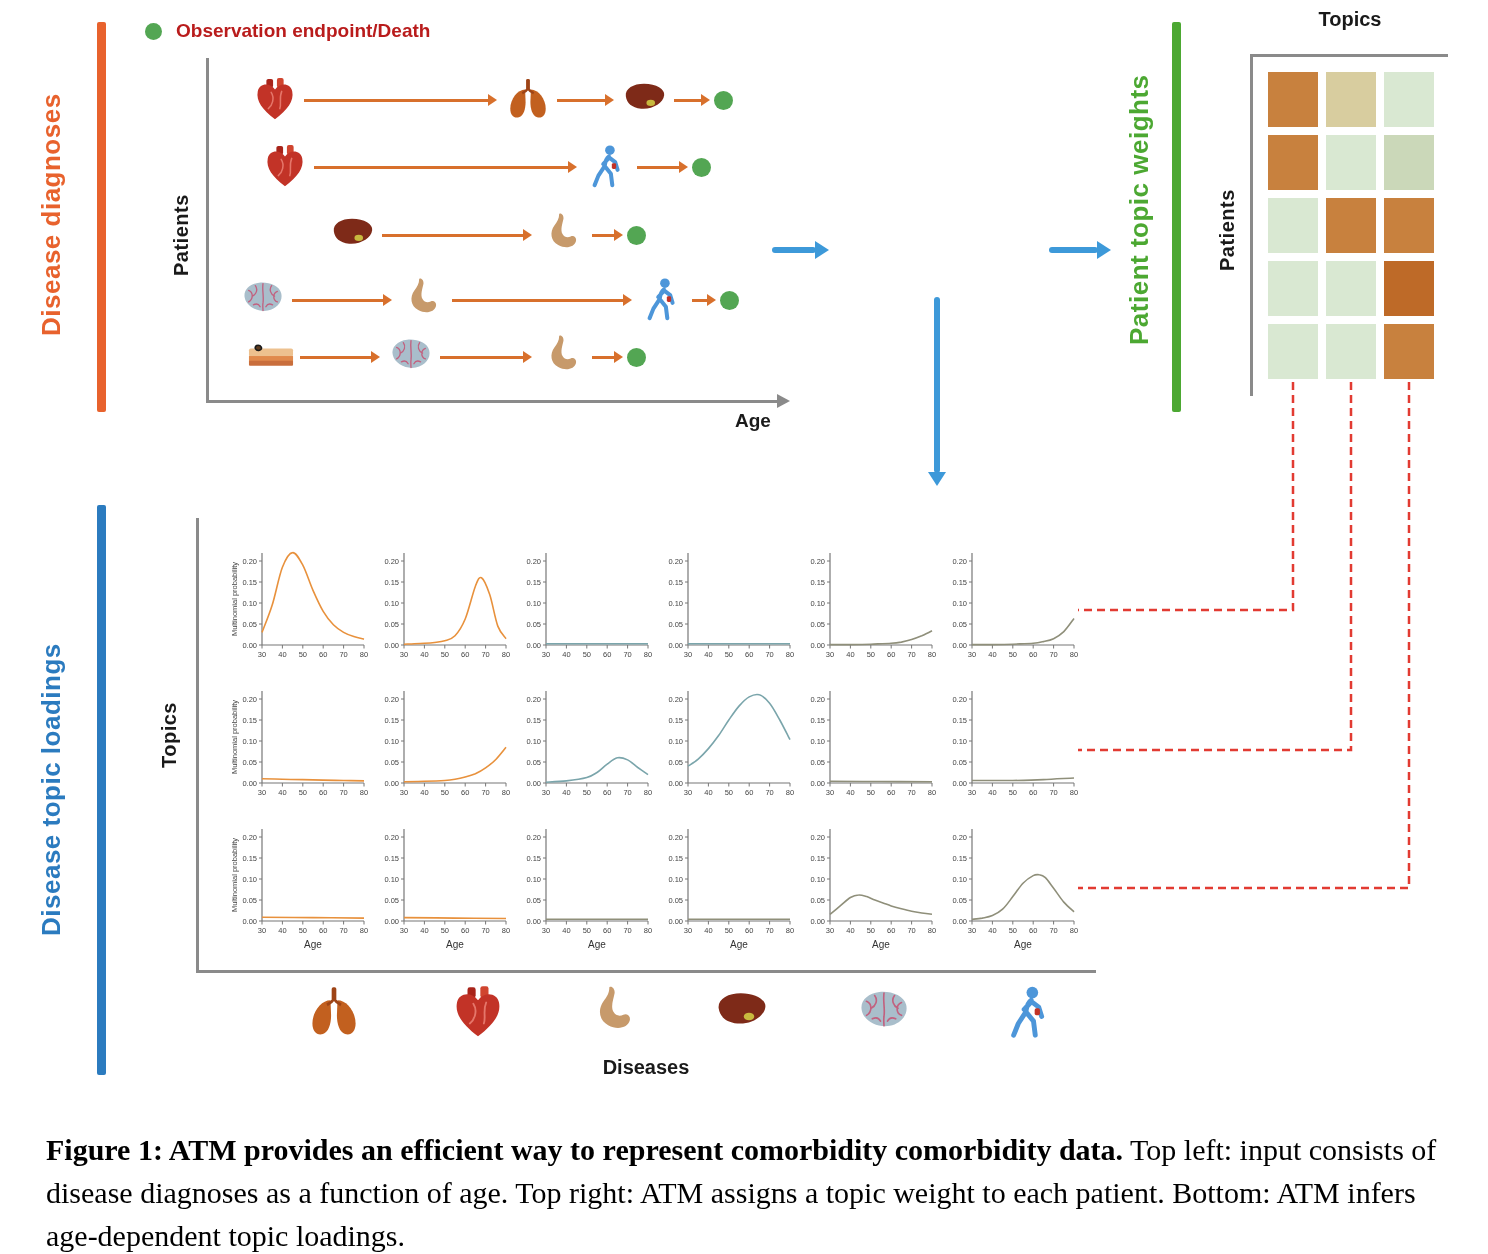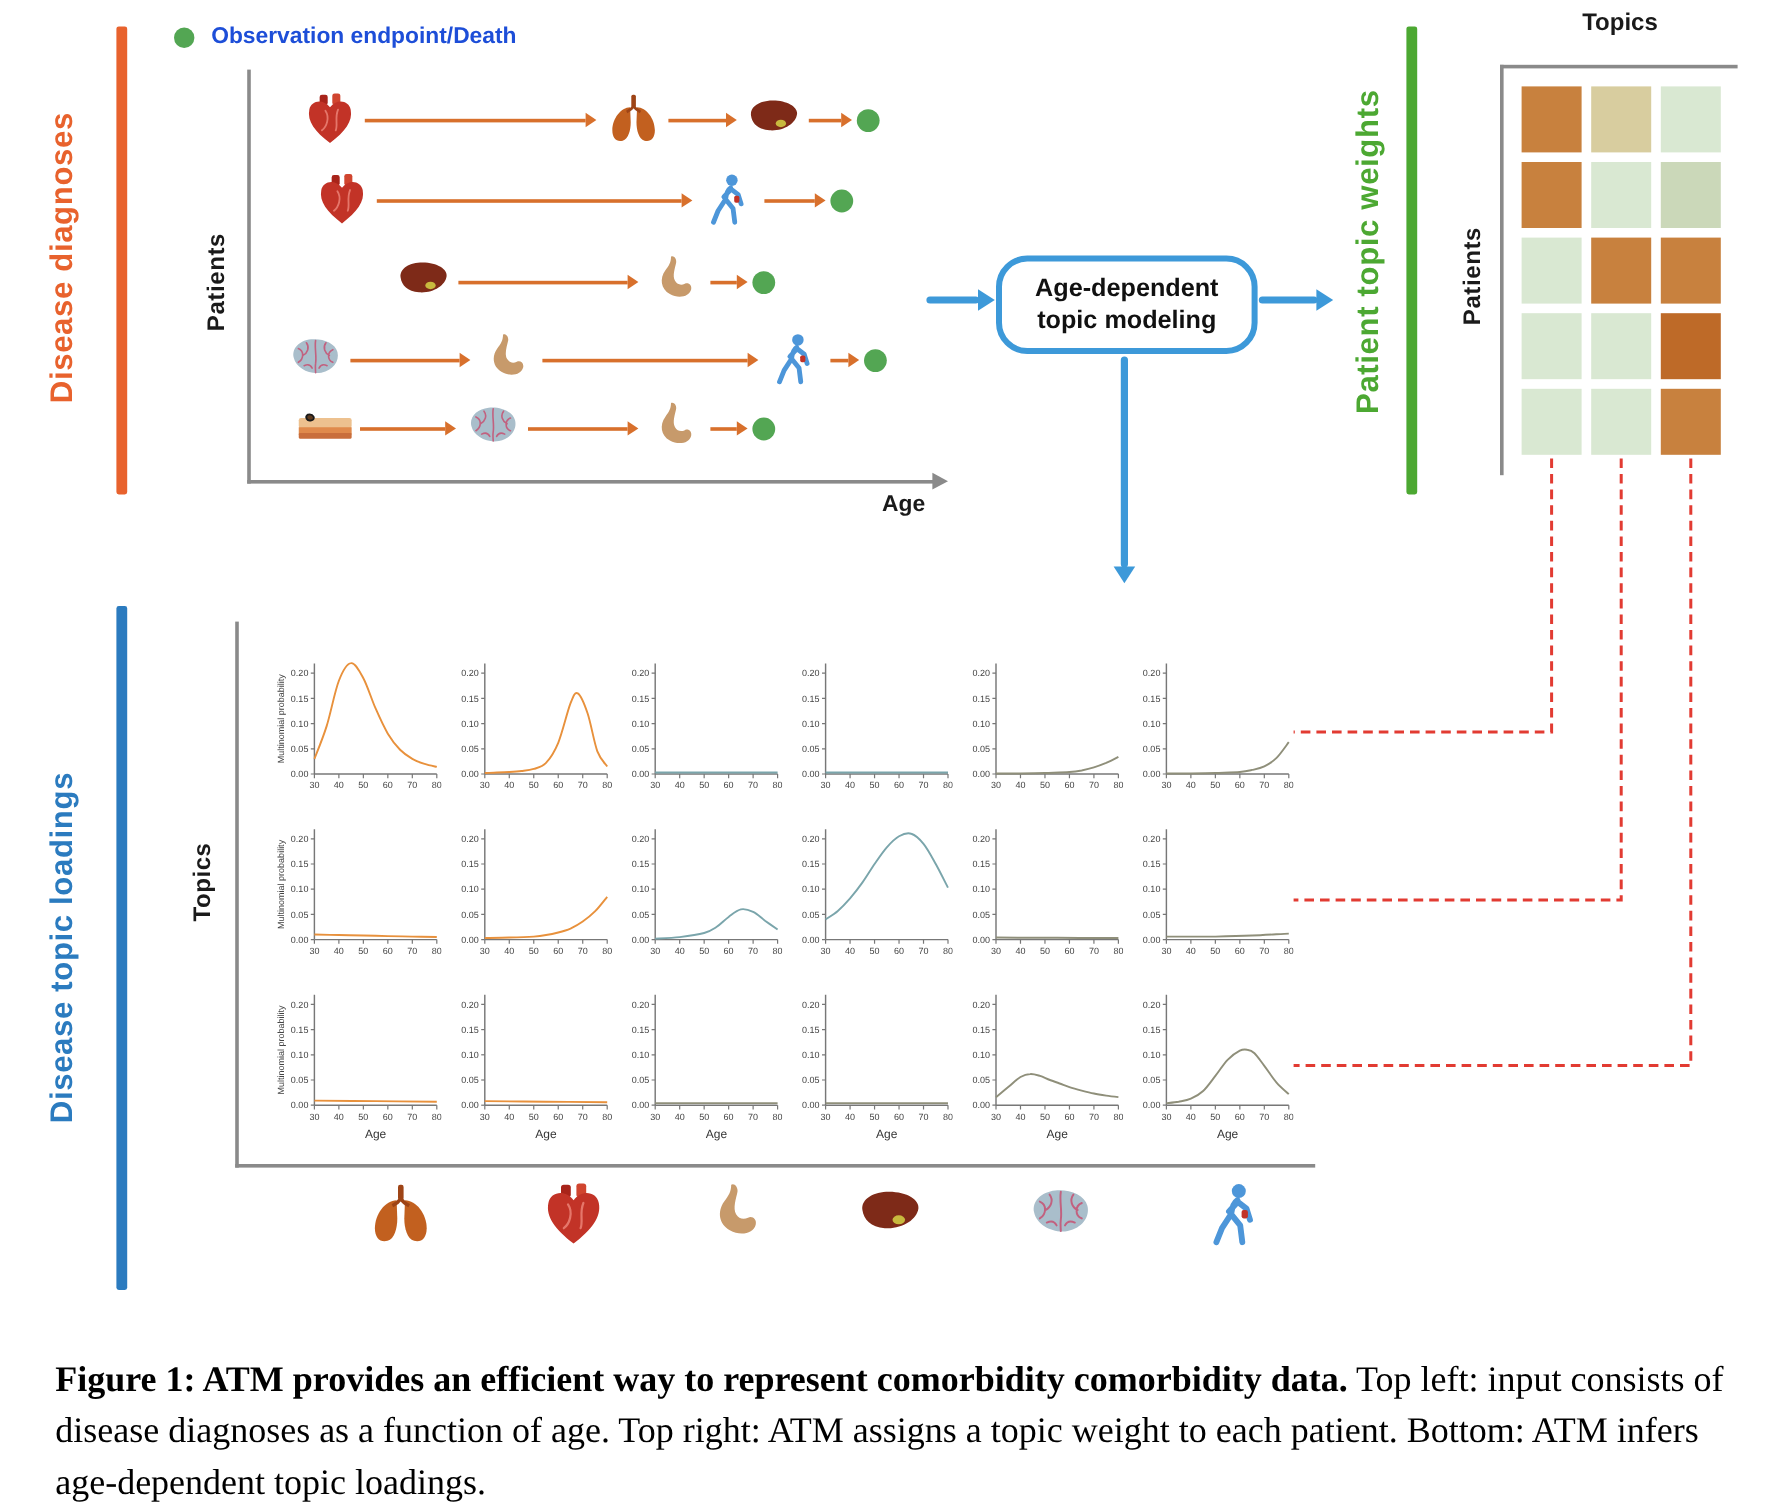--- a/index.html
+++ b/index.html
@@ -29,21 +29,21 @@
     border-top:14px solid #3D99D9; border-left:9.5px solid transparent; border-right:9.5px solid transparent; }
 
   #process-box { position:absolute; left:830px; top:213px; width:208px; height:72px;
     border:5px solid #3D99D9; border-radius:26px; background:#fff; z-index:2;
     display:flex; flex-direction:column; justify-content:center; align-items:center;
     font-weight:bold; font-size:21px; color:#111; line-height:1.25; }
 
   .hm-cell { position:absolute; width:50px; height:55px; }
 
   #legend { position:absolute; left:145px; top:20px; display:flex; align-items:center; gap:14px;
-    font-weight:bold; font-size:19px; color:#1d4ed8; }
+    font-weight:bold; font-size:19px; color:#b91c1c; }
   #legend .dot-s { width:17px; height:17px; border-radius:50%; background:#53A653; flex:0 0 auto; }
 
   .subplot { position:absolute; }
 
   .axis-arrowhead { position:absolute; width:0; height:0;
     border-left:13px solid #8a8a8a; border-top:7.5px solid transparent; border-bottom:7.5px solid transparent; }
 
   #caption { position:absolute; left:46px; top:1098px; width:1396px;
     font-family:"Liberation Serif", serif; font-size:30px; line-height:1.44; color:#000; }
   #caption b { font-weight:bold; }
@@ -162,24 +162,20 @@
       </svg>
       <div class="arrow-o" style="left:440px;top:355.5px;width:83px"></div>
       <svg class="organ" style="left:540px;top:334px" width="46" height="46" viewBox="0 0 48 48">
         <use href="#sym-stomach" xlink:href="#sym-stomach"></use>
       </svg>
       <div class="arrow-o" style="left:592px;top:355.5px;width:22px"></div>
       <div class="dot" style="left:627px;top:347.5px;background:#53A653"></div>
     </div>
 
   <div class="harrow-b" style="left:772px;top:247px;width:44px"></div>
-  <div id="process-box" style="border-color: rgb(61, 153, 217);">
-    <div>Age-dependent</div>
-    <div>topic modeling</div>
-  </div>
   <div class="harrow-b" style="left:1049px;top:247px;width:49px"></div>
   <div class="varrow-b" style="left:934px;top:297px;height:176px"></div>
 
   <div class="vbar" id="bar-weights" style="left:1172px;top:22px;height:390px;background:#4CA832"></div>
   <div class="vlabel" id="label-weights" style="left:1124px;top:45px;height:330px;color:#4CA832">Patient topic weights</div>
 
   <div class="axis-label center" style="left:1252px;top:8px;width:196px;font-size:20px">Topics</div>
   <div class="axis" style="left:1250px;top:54px;width:198px;height:3px"></div>
   <div class="axis" style="left:1250px;top:54px;width:3px;height:342px"></div>
   <div class="vlabel small" style="left:1216px;top:160px;height:140px">Patients</div>
@@ -718,20 +714,21 @@
       <svg class="organ" style="left:714px;top:985px" width="56" height="56" viewBox="0 0 48 48">
         <use href="#sym-liver" xlink:href="#sym-liver"></use>
       </svg>
       <svg class="organ" style="left:856px;top:985px" width="56" height="56" viewBox="0 0 48 48">
         <use href="#sym-brain" xlink:href="#sym-brain"></use>
       </svg>
       <svg class="organ" style="left:1002px;top:985px" width="56" height="56" viewBox="0 0 48 48">
         <use href="#sym-person" xlink:href="#sym-person"></use>
       </svg>
     </div>
+  <div class="axis-label center" style="left:196px;top:1056px;width:900px;font-size:20px">Diseases</div>
 
   <svg id="connectors" width="1488" height="1254" viewBox="0 0 1488 1254">
     <path d="M1293 382 V610 H1078" fill="none" stroke="#E23B32" stroke-width="2.5" stroke-dasharray="8 5"></path>
     <path d="M1351 382 V750 H1078" fill="none" stroke="#E23B32" stroke-width="2.5" stroke-dasharray="8 5"></path>
     <path d="M1409 382 V888 H1078" fill="none" stroke="#E23B32" stroke-width="2.5" stroke-dasharray="8 5"></path>
   </svg>
 
   <p id="caption"><b>Figure 1: ATM provides an efficient way to represent comorbidity comorbidity data.</b><span> Top left: input consists of disease diagnoses as a function of age. Top right: ATM assigns a topic weight to each patient. Bottom: ATM infers age-dependent topic loadings.</span></p>
 
 </div>

